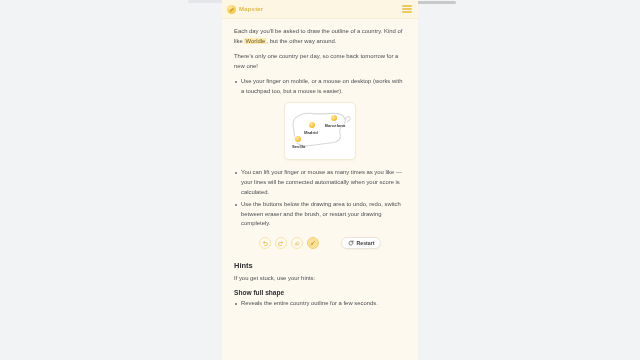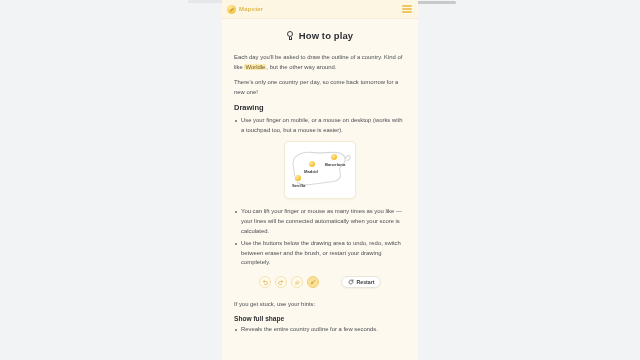--- a/index.html
+++ b/index.html
@@ -186,32 +186,24 @@
       </div>
       <div class="hamburger">
         <i></i>
           <i></i>
           <i></i>
       </div>
     </div>
 
     <div class="content">
 
-      <div class="page-title">
-        <span class="bulb">
-          <span class="glass"></span>
-            <span class="base"></span>
-        </span>
-        <span class="t">How to play</span>
-      </div>
 
       <p class="para"><span>Each day you'll be asked to draw the outline of a country. Kind of like </span><a class="hl" href="#">Worldle</a><span>, but the other way around.</span></p>
       <p class="para">There's only one country per day, so come back tomorrow for a new one!</p>
 
-      <h2 class="sec">Drawing</h2>
       <ul class="bul">
         <li>Use your finger on mobile, or a mouse on desktop (works with a touchpad too, but a mouse is easier).</li>
       </ul>
 
       <div class="map-card">
         <svg viewBox="0 0 72 58">
           <path d="M10 16 C14 12, 22 10, 30 11 C38 12, 46 10, 54 11 C58 11.5, 61 13, 62 17
                    C63 21, 60 23, 58 25 C56 27, 56 30, 57 33 C58 37, 55 40, 50 41
                    C42 42, 34 43, 26 44 C20 45, 14 44, 11 40 C9 37, 10 33, 9 29
                    C8 25, 7 20, 10 16 Z" fill="none" stroke="#d7d8dc" stroke-width="1.1" stroke-linejoin="round" stroke-linecap="round"></path>
@@ -258,20 +250,21 @@
         <span class="spacer-gap"></span>
         <div class="restart">
           <svg width="6" height="6" viewBox="0 0 12 12" fill="none" stroke="#3a3b3f" stroke-width="1.3" stroke-linecap="round" stroke-linejoin="round">
             <path d="M10 6a4 4 0 1 1-1.3-3"></path>
               <path d="M9.9 1.6v2.6H7.4"></path>
           </svg>
           <span class="lbl">Restart</span>
         </div>
       </div>
 
+      <h2 class="sec">Hints</h2>
       <p class="para">If you get stuck, use your hints:</p>
       <h3 class="sub">Show full shape</h3>
       <ul class="bul">
         <li>Reveals the entire country outline for a few seconds.</li>
 
       </ul>
 
     </div>
   </div>
 </div>

